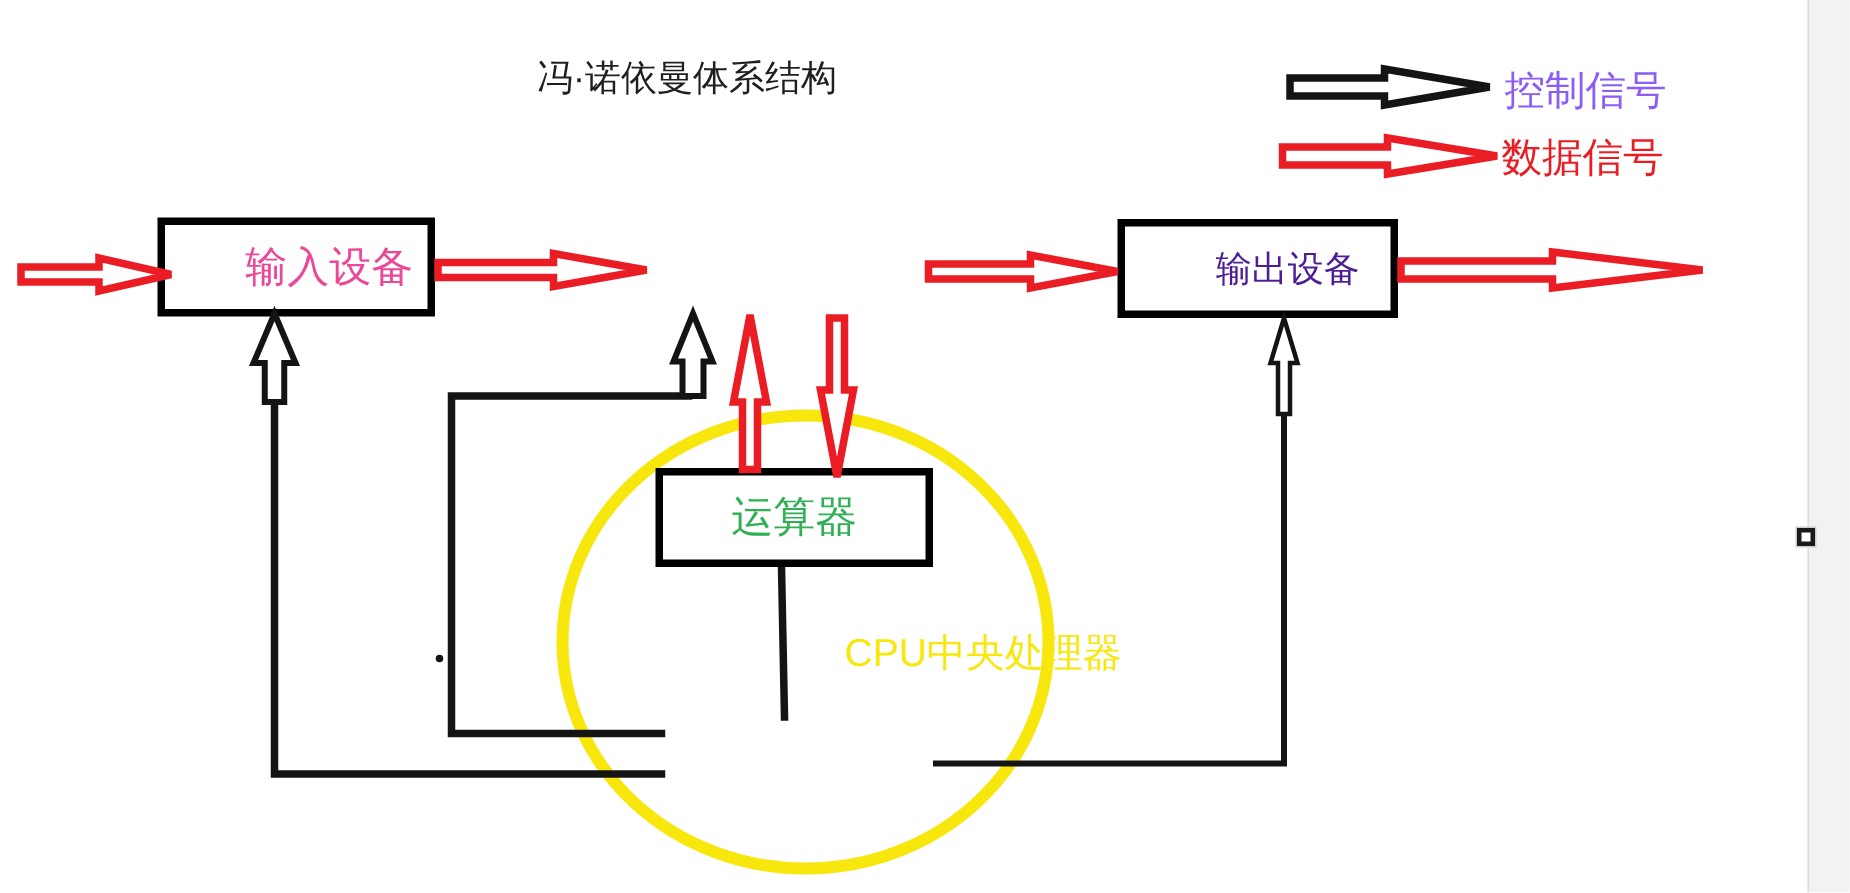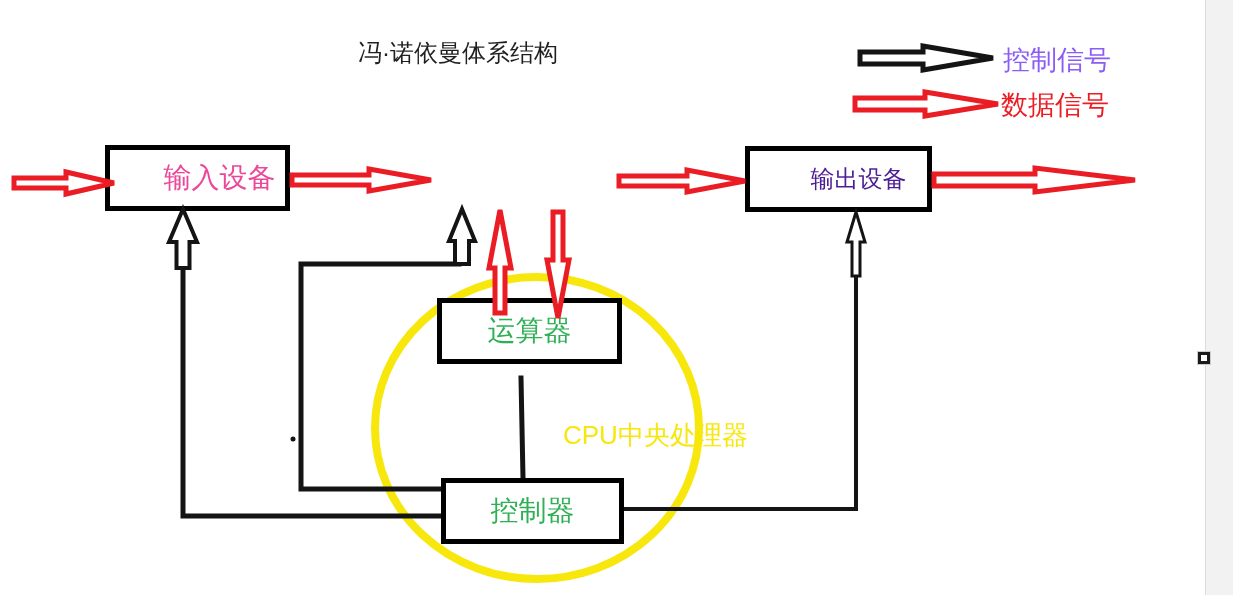--- a/index.html
+++ b/index.html
@@ -69,25 +69,22 @@
 
   <div class="abs-label z-text" style="left: 1003px; top: 46px; font-size: 27px; color: #8b5cf6;">控制信号</div>
   <div class="abs-label z-text" style="left: 1001px; top: 91px; font-size: 27px; color: rgb(234, 28, 36);">数据信号</div>
 
   <div class="box" style="left: 105px; top: 145px; width: 185px; height: 66px; border: 5px solid rgb(0, 0, 0);">
     <span class="box-label" style="font-size: 28px; color: #ec4899; margin-left: 44px;">输入设备</span>
   </div>
   <div class="box" style="left: 745px; top: 146px; width: 187px; height: 66px; border: 5px solid rgb(0, 0, 0);">
     <span class="box-label" style="font-size: 24px; color: #4c1d95; margin-left: 40px;">输出设备</span>
   </div>
-  <div class="box" style="left: 437px; top: 298px; width: 185px; height: 66px; border: 5px solid rgb(0, 0, 0);">
+  <div class="box" style="left: 437px; top: 312px; width: 185px; height: 66px; border: 5px solid rgb(0, 0, 0);">
     <span class="box-label" style="font-size: 28px; color: rgb(47, 176, 85);">运算器</span>
-  </div>
-  <div class="box" style="left: 441px; top: 478px; width: 183px; height: 66px; border: 5px solid rgb(0, 0, 0);">
-    <span class="box-label" style="font-size: 28px; color: rgb(47, 176, 85);">控制器</span>
   </div>
 
   <div class="abs-label z-text" style="left: 563px; top: 421px; font-size: 26px; color: rgb(247, 231, 13);">CPU中央处理器</div>
 
   <svg class="layer z-over" id="svg-over" width="1233" height="595">
       <polygon points="189.5,268 189.5,242 197,242 183,209 169,242 176.5,242 176.5,268" fill="#ffffff" stroke="#141414" stroke-width="4" stroke-linejoin="miter"></polygon>
       <polygon points="469,264 469,241 475,241 462,209 449,241 455,241 455,264" fill="#ffffff" stroke="#141414" stroke-width="4" stroke-linejoin="miter"></polygon>
       <polygon points="860,276 860,242 865,242 856,212 847,242 852,242 852,276" fill="#ffffff" stroke="#141414" stroke-width="3" stroke-linejoin="miter"></polygon>
       <polygon points="14,188 66,188 66,194 114,183 66,172 66,178 14,178" fill="#ffffff" stroke="#ea1c24" stroke-width="5" stroke-linejoin="miter"></polygon>
       <polygon points="292,185 369,185 369,191 431,180 369,169 369,175 292,175" fill="#ffffff" stroke="#ea1c24" stroke-width="5" stroke-linejoin="miter"></polygon>

